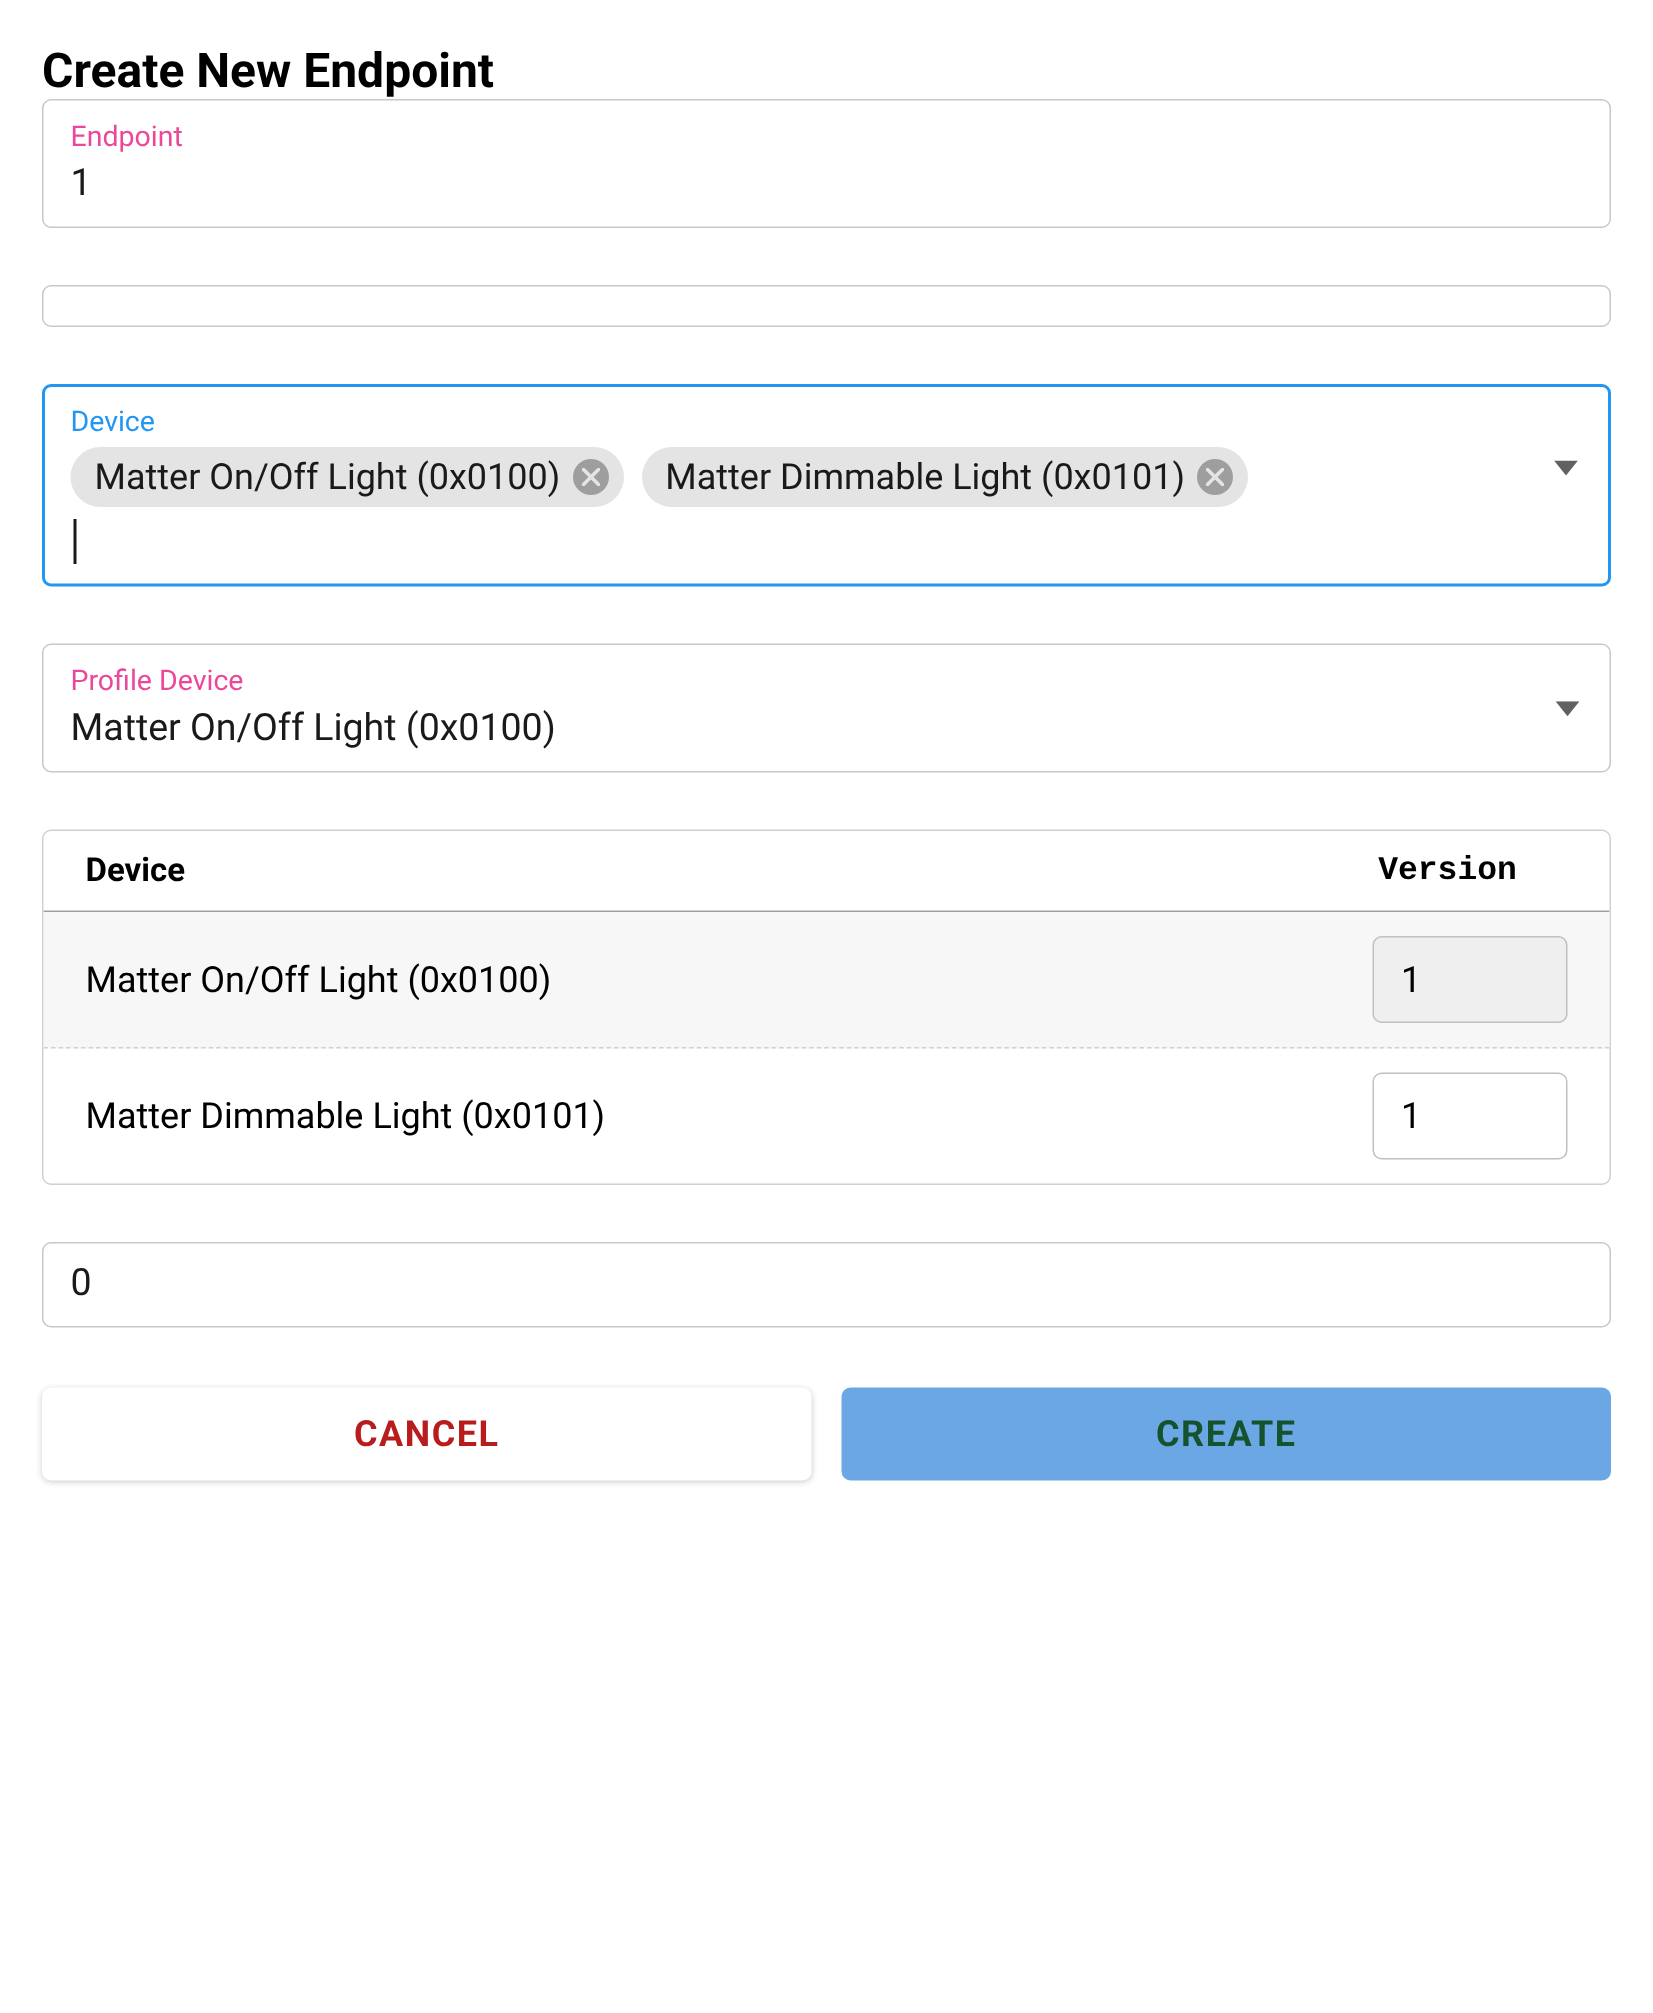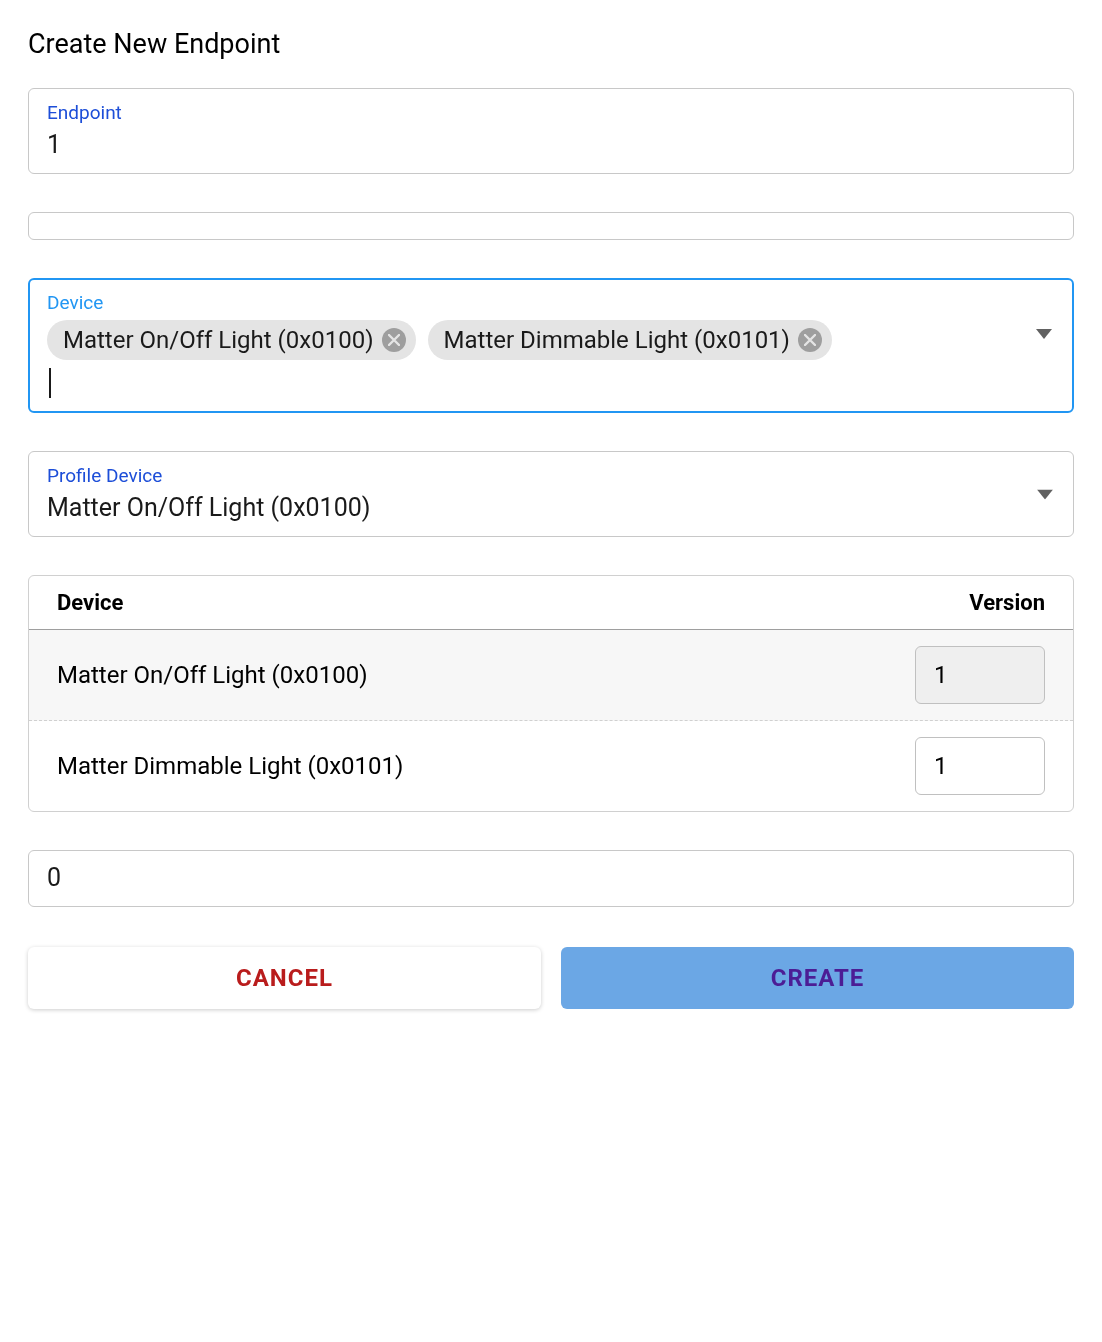--- a/index.html
+++ b/index.html
@@ -3,36 +3,35 @@
   <meta charset="utf-8">
   <style>
     * { box-sizing: border-box; margin: 0; padding: 0; }
     body {
       font-family: -apple-system, BlinkMacSystemFont, "Segoe UI", Roboto, Arial, sans-serif;
       background: #ffffff;
       padding: 28px;
       width: 1102px;
     }
     h1.dialog-title {
-      font-size: 27px;
-      font-weight: 400;
+      font-size: 32px;
+      font-weight: 700;
       color: #000;
-      margin-bottom: 28px;
     }
     .field {
       border: 1px solid #c8c8c8;
       border-radius: 6px;
       padding: 12px 18px 14px 18px;
       margin-bottom: 38px;
       position: relative;
       background: #fff;
     }
     .field-label {
       font-size: 19px;
-      color: #1d4ed8;
+      color: #ec4899;
       margin-bottom: 6px;
       display: block;
     }
     .field-value {
       font-size: 25px;
       color: #1a1a1a;
       border: none;
       outline: none;
       width: 100%;
       background: transparent;
@@ -107,21 +106,21 @@
     }
     .thead {
       display: flex;
       justify-content: space-between;
       align-items: center;
       padding: 14px 28px;
       font-size: 22px;
       font-weight: 700;
       border-bottom: 1px solid #9e9e9e;
     }
-    .th-version { width: 160px; text-align: right; }
+    .th-version { width: 160px; text-align: center; font-family: Liberation Mono, monospace; }
     .trow {
       display: flex;
       justify-content: space-between;
       align-items: center;
       padding: 16px 28px;
       font-size: 24px;
     }
     .trow.shaded { background: #f7f7f7; border-bottom: 1px dashed #d0d0d0; }
     .ver-input {
       width: 130px;
@@ -151,21 +150,21 @@
       border: none;
       font-family: inherit;
     }
     .btn-cancel {
       background: #fff;
       color: #b91c1c;
       box-shadow: 0 1px 4px rgba(0,0,0,0.2);
     }
     .btn-create {
       background: #6ba7e5;
-      color: #4c1d95;
+      color: #14532d;
     }
   </style>
 </head>
 <body>
 
 <h1 class="dialog-title">Create New Endpoint</h1>
 
 <div class="field">
   <span class="field-label">Endpoint</span>
   <input class="field-value" value="1" style="">

